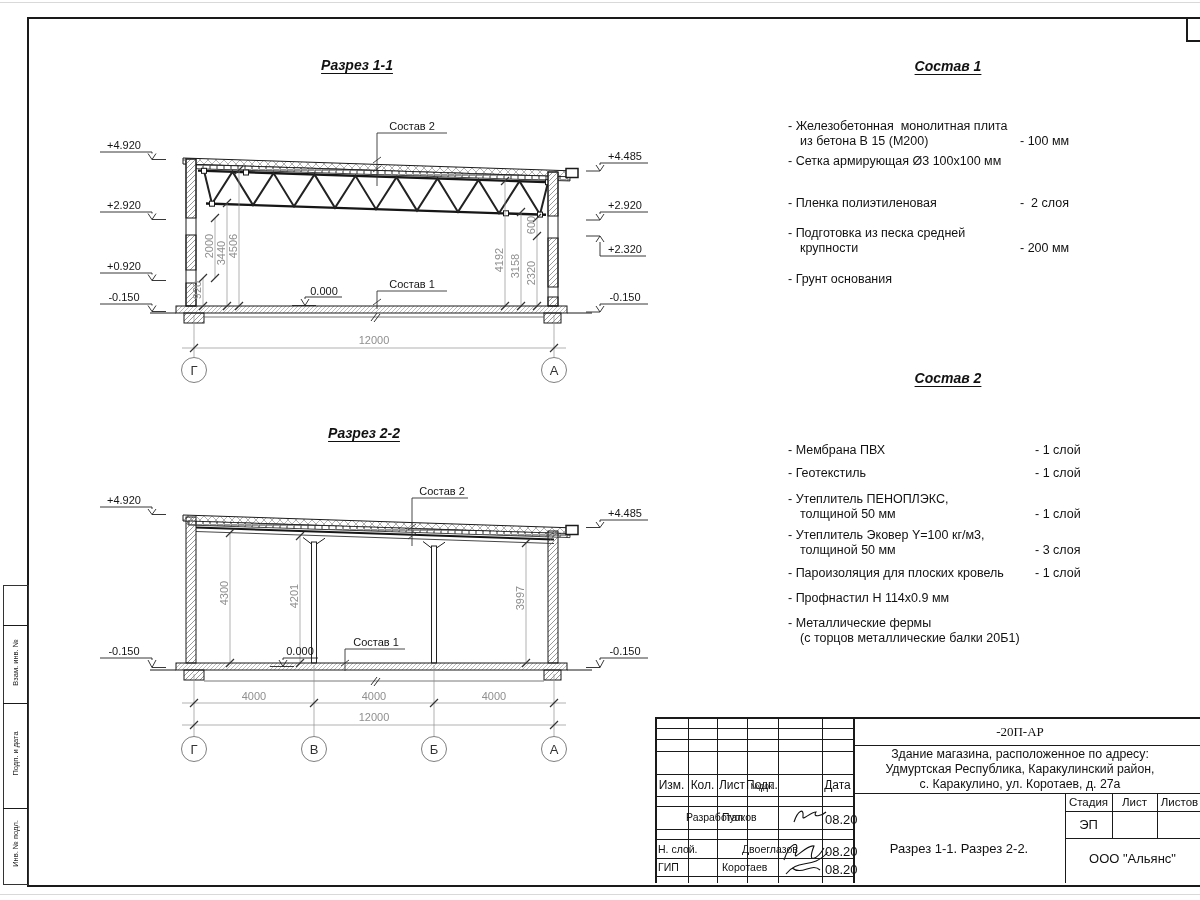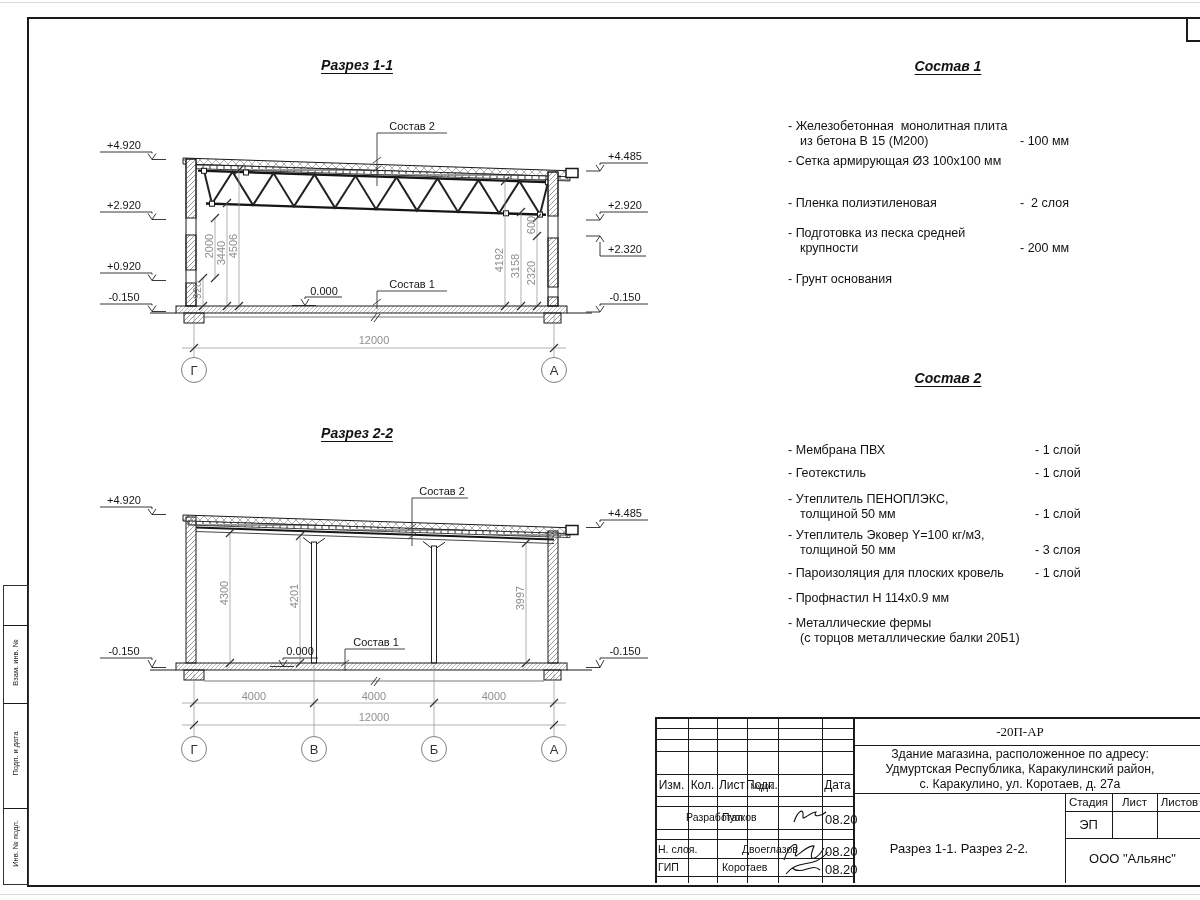--- a/index.html
+++ b/index.html
@@ -244,21 +244,21 @@
 <span class="dimt rot" style="left:181px;top:247px;">3440</span>
 <span class="dimt rot" style="left:193px;top:240px;">4506</span>
 <span class="dimt rot" style="left:459px;top:254px;">4192</span>
 <span class="dimt rot" style="left:475px;top:260px;">3158</span>
 <span class="dimt rot" style="left:491px;top:267px;">2320</span>
 <span class="dimt rot" style="left:491px;top:219px;">600</span>
 <span class="dimt" style="left:344px;top:334px;width:60px;">12000</span>
 <span class="grid-letter" style="left:182px;top:363px;">Г</span>
 <span class="grid-letter" style="left:542px;top:363px;">А</span>
 
-<span class="sec-title" style="left:297px;top:425px;width:120px;">Разрез 2-2</span>
+<span class="sec-title" style="left:304px;top:425px;width:120px;">Разрез 2-2</span>
 <span class="lbl" style="left:414px;top:485px;width:56px;">Состав 2</span>
 <span class="lbl" style="left:348px;top:636px;width:56px;">Состав 1</span>
 <span class="lbl" style="left:282px;top:645px;width:36px;">0.000</span>
 <span class="lbl" style="left:98px;top:494px;width:52px;">+4.920</span>
 <span class="lbl" style="left:98px;top:645px;width:52px;">-0.150</span>
 <span class="lbl" style="left:600px;top:507px;width:50px;">+4.485</span>
 <span class="lbl" style="left:600px;top:645px;width:50px;">-0.150</span>
 <span class="dimt rot" style="left:184px;top:587px;">4300</span>
 <span class="dimt rot" style="left:254px;top:590px;">4201</span>
 <span class="dimt rot" style="left:480px;top:592px;">3997</span>
@@ -368,21 +368,21 @@
 <span class="tbh" style="left:655px;top:778px;width:33px;">Изм.</span>
 <span class="tbh" style="left:688px;top:778px;width:29px;">Кол.</span>
 <span class="tbh" style="left:717px;top:778px;width:30px;">Лист</span>
 <span class="tbh" style="left:747px;top:781px;width:31px;font-size:8.5px;">№док.</span>
 <span class="tbh" style="left:740px;top:778px;width:44px;">Подп.</span>
 <span class="tbh" style="left:822px;top:778px;width:31px;">Дата</span>
 
 <span class="tbs" style="left:658px;top:811px;padding-left:28px;">Разработал</span>
 <span class="tbs" style="left:722px;top:811px;">Пупков</span>
 <span class="tbd" style="left:825px;top:812px;">08.20</span>
-<span class="tbs" style="left:658px;top:843px;">Н. слоя.</span>
+<span class="tbs" style="left:658px;top:843px;">Н. слой.</span>
 <span class="tbs" style="left:742px;top:843px;">Двоеглазов</span>
 <span class="tbd" style="left:825px;top:844px;">08.20</span>
 <span class="tbs" style="left:658px;top:861px;">ГИП</span>
 <span class="tbs" style="left:722px;top:861px;">Коротаев</span>
 <span class="tbd" style="left:825px;top:862px;">08.20</span>
 
 <span class="tbh" style="left:853px;top:724px;width:334px;font-size:13px;font-family:Liberation Serif, serif;">-20П-АР</span>
 <span class="tbh" style="left:853px;top:747px;width:334px;font-size:12.3px;">Здание магазина, расположенное по адресу:</span>
 <span class="tbh" style="left:853px;top:762px;width:334px;font-size:12.3px;">Удмуртская Республика, Каракулинский район,</span>
 <span class="tbh" style="left:853px;top:777px;width:334px;font-size:12.3px;">с. Каракулино, ул. Коротаев, д. 27а</span>

